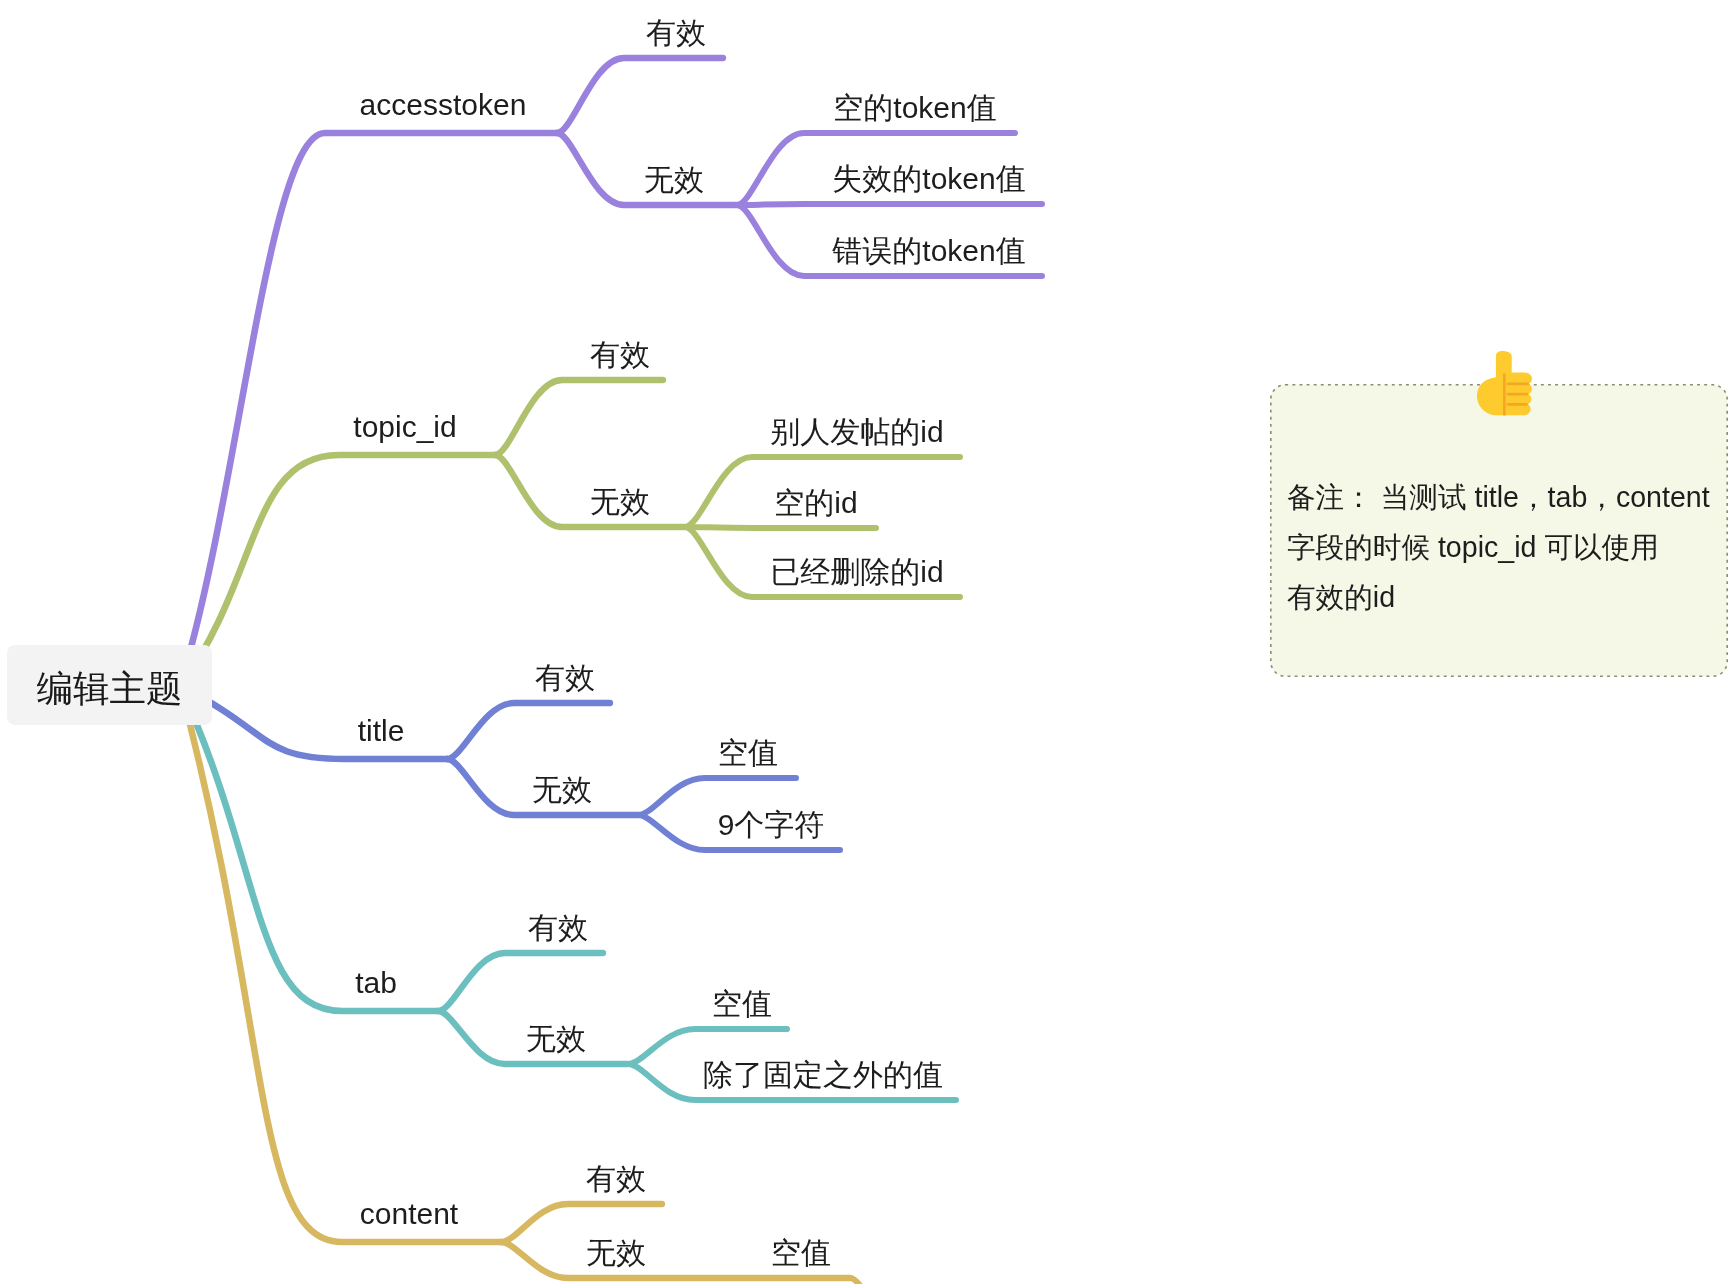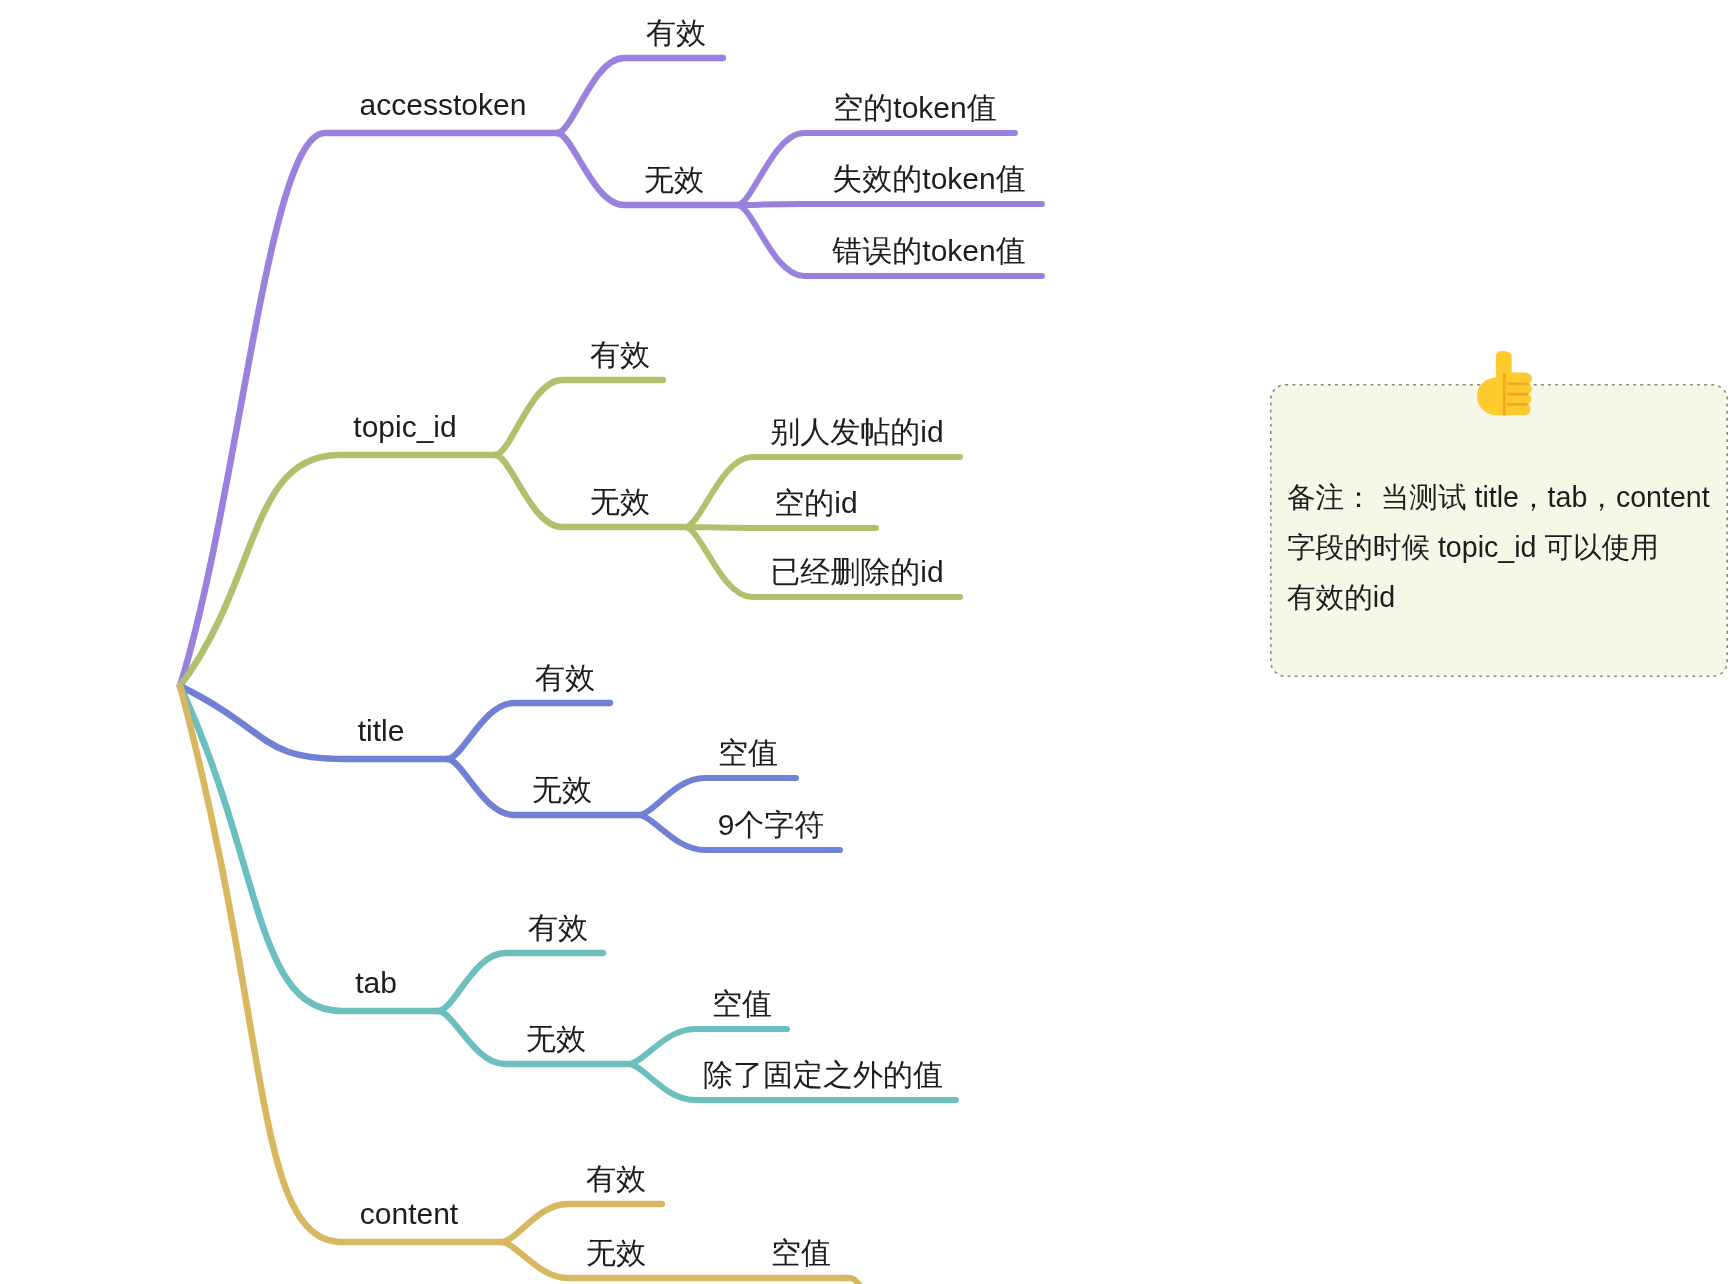--- a/index.html
+++ b/index.html
@@ -124,20 +124,23 @@
       <path d="M 180 686 C 271 1026 253 1242 342 1242 L 501 1242" fill="none" stroke="#d7b860" stroke-width="6.6" stroke-linecap="round" stroke-linejoin="round"></path>
       <text x="409" y="1224" text-anchor="middle" font-size="30" fill="#1d1d1d" font-family="Liberation Sans, sans-serif">content</text>
       <path d="M 501 1242 C 516.678 1242 536.845 1204 568 1204 L 662 1204" fill="none" stroke="#d7b860" stroke-width="6.3" stroke-linecap="round" stroke-linejoin="round"></path>
       <text x="616" y="1189" text-anchor="middle" font-size="30" fill="#1d1d1d" font-family="Liberation Sans, sans-serif">有效</text>
       <path d="M 501 1242 C 516.678 1242 536.845 1278 568 1278 L 850 1278" fill="none" stroke="#d7b860" stroke-width="6.3" stroke-linecap="round" stroke-linejoin="round"></path>
       <text x="616" y="1263" text-anchor="middle" font-size="30" fill="#1d1d1d" font-family="Liberation Sans, sans-serif">无效</text>
       <path d="M 850 1278 C 865.678 1278 885.845 1349 917 1349 L 1100 1349" fill="none" stroke="#d7b860" stroke-width="6" stroke-linecap="round" stroke-linejoin="round"></path>
       <text x="801" y="1263" text-anchor="middle" font-size="30" fill="#1d1d1d" font-family="Liberation Sans, sans-serif">空值</text>
     </svg>
 
+  <div class="root-node" style="background: rgb(243, 243, 243);">
+      <span class="root-text" style="color: rgb(26, 26, 26);">编辑主题</span>
+  </div>
 
   <svg class="note-box" viewBox="0 0 458 293" width="458" height="293">
     <rect x="0.8" y="0.8" width="456.4" height="291.4" rx="14.5" ry="14.5" stroke-width="1.6" stroke-dasharray="2.9 4.2" fill="#f6f8e7" stroke="#8b8d6c"></rect>
   </svg>
   <svg class="thumb" viewBox="0 0 55 70">
     <path d="M0 45 C0 35.5 6 29.5 14.4 27.3 L18.9 26.2 L18.9 5.2 C18.9 2.1 21.3 0 24.7 0
              C31 0 34.7 2.1 34.7 5.2 L34.7 21.5 L47.6 21.5 C51.7 21.5 55 24.3 55 27.7
              C55 29.8 53.7 31.7 51.8 32.8 C53.7 33.9 54.9 35.7 54.9 37.9
              C54.9 40.1 53.6 42 51.6 43.1 C53.3 44.2 54.4 46 54.4 48.1
              C54.4 50.3 53.1 52.2 51.1 53.3 C52.6 54.4 53.6 56.1 53.6 58.1

